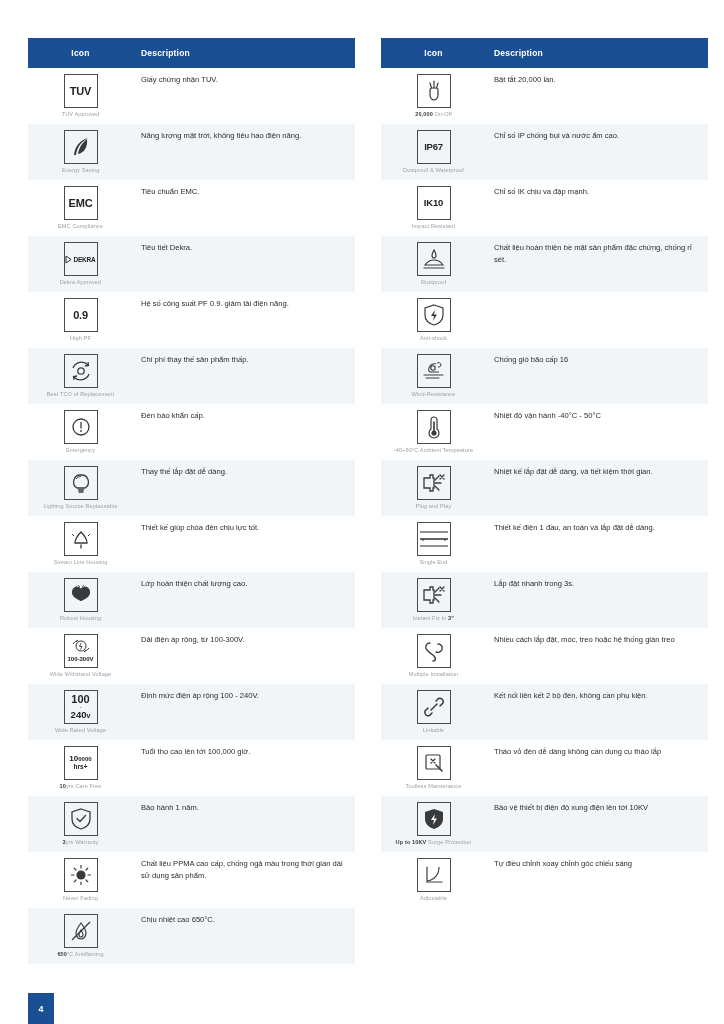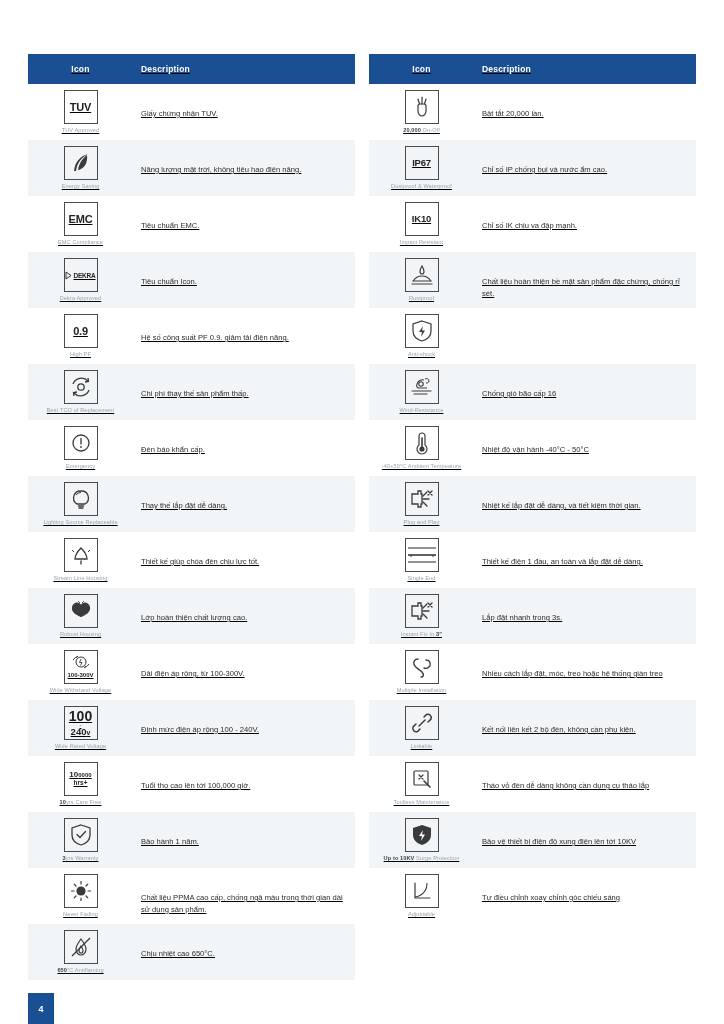--- a/index.html
+++ b/index.html
@@ -15,25 +15,24 @@
     overflow: hidden;
   }
   .page {
     position: absolute;
     inset: 0;
     background: #ffffff;
   }
   .tables {
     position: absolute;
     left: 28px;
-    top: 54px;
+    top: 38px;
     width: 668px;
     display: flex;
-    gap: 14px;
-    text-decoration: underline;
+    gap: 26px;
   }
   .table {
     width: 327px;
     flex: 0 0 327px;
   }
   .thead {
     height: 30px;
     background: #1B4F93;
     display: flex;
     align-items: center;
@@ -89,42 +88,41 @@
     line-height: 1;
     letter-spacing: -.2px;
   }
   .iconbox .txt.small { font-size: 9.5px; }
   .iconbox .stack {
     display: flex;
     flex-direction: column;
     align-items: center;
     line-height: 1.05;
   }
-  .iconbox .stack .l1 { font-size: 14px; font-weight: bold; color:#222; }
+  .iconbox .stack .l1 { font-size: 11px; font-weight: bold; color:#222; }
   .iconbox .stack .l2 { font-size: 9.5px; font-weight: bold; color:#222; }
   .iconbox .stack .dash { font-size: 6px; color:#444; line-height: .6; }
   .iconbox .stack .hrs { font-size: 6.5px; font-weight: bold; color:#222; }
   .iconbox .stack .b1 { font-size: 8px; font-weight: bold; color:#222; }
   .iconbox .stack .unit { font-size: 6px; font-weight: bold; color: #222; }
   .caption {
     margin-top: 3px;
     font-size: 5.6px;
     color: #9aa3ab;
     letter-spacing: .1px;
     white-space: nowrap;
     text-align: center;
   }
   .caption b { color: #3d4349; font-weight: bold; }
   .cell-desc {
     flex: 1 1 auto;
     padding: 6px 12px 6px 8px;
     font-size: 7.6px;
     color: #2b2b2b;
     line-height: 1.55;
-    margin-top: 18px;
   }
   .pagebadge {
     position: absolute;
     left: 28px;
     top: 993px;
     width: 26px;
     height: 31px;
     background: #1B4F93;
     color: #fff;
     font-size: 9px;
@@ -184,21 +182,21 @@
           <div class="iconbox">
             <div style="display:flex;align-items:center;gap:1px;">
               <svg width="7" height="9" viewBox="0 0 7 9">
                   <path d="M1 1 L6 4.5 L1 8 Z" fill="none" stroke="#333" stroke-width="1"></path>
                 </svg>
               <span style="font-size:6.5px;font-weight:bold;color:#222;letter-spacing:-.2px;">DEKRA</span>
             </div>
           </div>
           <div class="caption">Dekra Approved</div>
         </div>
-        <div class="cell-desc">Tiêu chuẩn Icon.</div>
+        <div class="cell-desc">Tiêu tiết Dekra.</div>
       </div>
 
       <div class="row">
         <div class="cell-icon">
           <div class="iconbox">
               <span class="txt">0.9</span>
             </div>
           <div class="caption">High PF</div>
         </div>
         <div class="cell-desc">Hệ số công suất PF 0.9. giảm tải điện năng.</div>

